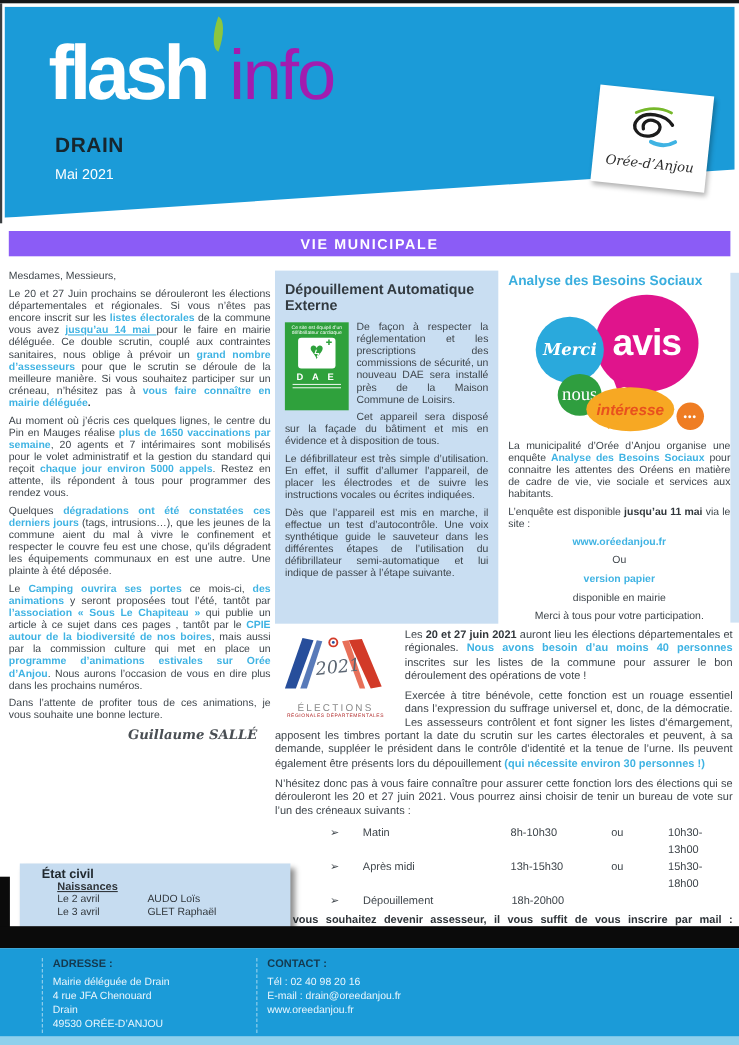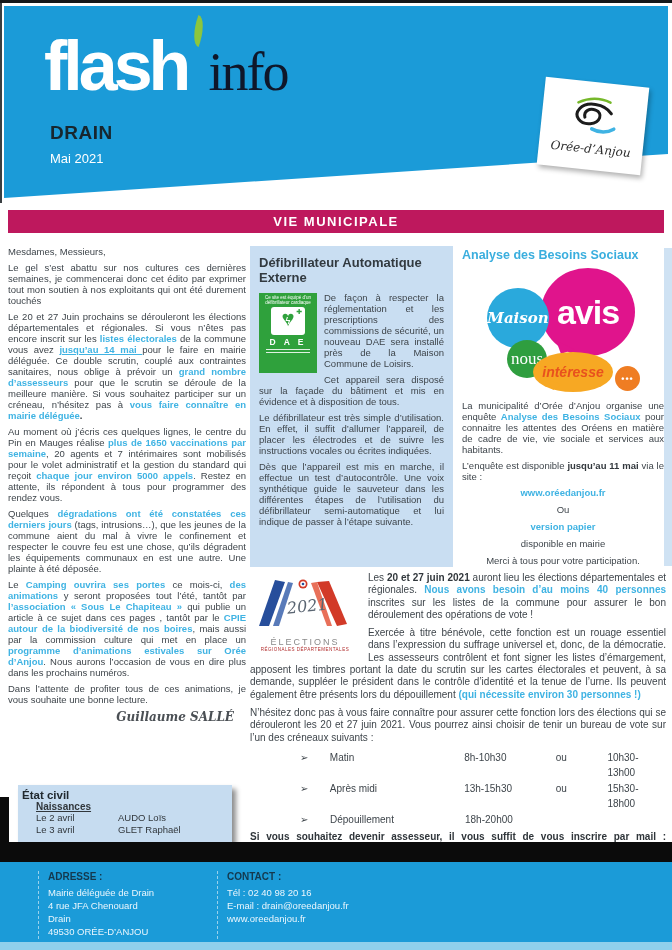--- a/index.html
+++ b/index.html
@@ -7,29 +7,29 @@
         font-family:"Liberation Sans",sans-serif;color:#3e454b;}
   
   .scan-top{position:absolute;left:0;top:0;width:672px;height:3px;background:#16181a;}
   .scan-left{position:absolute;left:0;top:3px;width:2px;height:200px;background:#3a3f42;}
   .header-blue{position:absolute;left:4px;top:6px;width:664px;height:200px;background:#1b9bd8;
                clip-path:polygon(0 0,100% 0,100% 74%,0 96%);}
   .logo{position:absolute;left:44px;top:16px;white-space:nowrap;}
   .logo .flash{font-size:70px;font-weight:700;color:#fff;letter-spacing:-4px;}
   .logo .leaf{display:inline-block;width:11px;height:30px;background:#8cc63e;
               border-radius:0 100% 0 100%;transform:rotate(20deg);margin:0 4px 0 6px;vertical-align:44px;}
-  .logo .info{font-size:54px;font-weight:400;color:#0f172a;letter-spacing:-2px;font-family:Liberation Serif, serif;}
+  .logo .info{font-size:64px;font-weight:400;color:#a21caf;letter-spacing:-2px;}
   .commune{position:absolute;left:50px;top:122px;font-size:19px;font-weight:800;color:#17262e;letter-spacing:.5px;}
   .issue-date{position:absolute;left:50px;top:151px;font-size:13px;color:#fff;}
   .brand-card{position:absolute;left:541px;top:82px;width:104px;height:88px;background:#fff;
               transform:rotate(6deg);box-shadow:2px 3px 5px rgba(0,0,0,.3);
               display:flex;flex-direction:column;align-items:center;justify-content:center;z-index:4;}
   .brand-name{font-family:"DejaVu Serif",serif;font-style:italic;font-size:12px;color:#2c2c2c;margin-top:2px;}
   
-  .banner{position:absolute;left:8px;top:210px;width:656px;height:23px;background:#be185d;
+  .banner{position:absolute;left:8px;top:210px;width:656px;height:23px;background:#8b5cf6;
           display:flex;align-items:center;justify-content:center;
           color:#fff;font-weight:700;font-size:13px;letter-spacing:1.5px;}
   .right-strip{position:absolute;left:664px;top:248px;width:8px;height:318px;background:#cfe2f3;}
   
   .jp{font-size:9.5px;line-height:11px;text-align:justify;margin:0 0 5px 0;color:#3e454b;}
   .hl{color:#3fb3e3;font-weight:600;}
   .hlb{color:#3fb3e3;font-weight:700;}
   .hlu{color:#3fb3e3;font-weight:700;text-decoration:underline;}
   .b{font-weight:700;color:#31373c;}
   
@@ -77,33 +77,33 @@
   .ap{font-size:10px;line-height:12.3px;text-align:justify;margin:0 0 6px 0;color:#3e454b;}
   .slot{display:flex;font-size:10px;line-height:15.5px;color:#3e454b;padding-left:50px;}
   .s-bullet{width:30px;color:#3e454b;}
   .s-label{width:112px;}
   .s-t1{width:92px;margin-left:23px;}
   .s-or{width:52px;}
   .ass-mail{font-weight:700;font-size:10px;line-height:13px;text-align:justify;color:#2f353a;margin-top:3px;}
   .mail-link{color:#3fb3e3;text-decoration:underline;}
   
   .etat-box{position:absolute;left:18px;top:785px;width:206px;height:50px;background:#c6dcf0;
-            box-shadow:4px 4px 5px rgba(0,0,0,.45);padding:4px 4px;z-index:2;}
+            box-shadow:4px 4px 5px rgba(0,0,0,.45);padding:4px 20px;z-index:2;}
   .ec-title{font-size:11.5px;font-weight:700;color:#20292f;}
   .ec-sub{font-size:10px;font-weight:700;text-decoration:underline;color:#31373c;margin-left:14px;}
   .ec-row{display:flex;font-size:9.5px;line-height:12px;color:#31373c;margin-left:14px;}
   .ec-date{width:82px;}
   
   .black-vbar{position:absolute;left:0;top:797px;width:9px;height:48px;background:#0b0b0b;z-index:6;}
   .black-hbar{position:absolute;left:0;top:842px;width:672px;height:20px;background:#0b0b0b;z-index:6;}
   
   .footer{position:absolute;left:0;top:862px;width:672px;height:88px;background:#1b9bd8;z-index:7;}
   .f-col{position:absolute;top:9px;border-left:1px dashed rgba(255,255,255,.55);padding-left:9px;min-height:68px;}
   .f-col1{left:38px;width:160px;}
-  .f-col2{left:217px;width:190px;}
+  .f-col2{left:233px;width:190px;}
   .f-col3{left:425px;width:235px;}
   .f-label{font-size:10px;font-weight:700;color:#14394e;margin-bottom:4px;}
   .f-line{font-size:9.5px;line-height:13px;color:#eaf6fd;}
   .footer-strip{position:absolute;left:0;top:942px;width:672px;height:8px;background:#8fd0ec;z-index:8;}
 </style>
 </head>
 <body>
 
 <div class="page">
 
@@ -124,31 +124,30 @@
     <div class="brand-name">Orée-d’Anjou</div>
   </div>
 
   <div class="banner">
     <span>VIE MUNICIPALE</span>
   </div>
   <div class="right-strip"></div>
 
   <div class="col-left">
     <p class="jp">Mesdames, Messieurs,</p>
-    <p class="jp">Le gel s’est abattu sur nos cultures ces dernières semaines, je commencerai donc cet édito par exprimer tout mon soutien à nos exploitants qui ont été durement touchés</p>
     <p class="jp"><span>Le 20 et 27 Juin prochains se dérouleront les élections départementales et régionales. Si vous n’êtes pas encore inscrit sur les </span><span class="hl">listes électorales</span><span> de la commune vous avez </span><span class="hlu">jusqu’au 14 mai </span><span>pour le faire en mairie déléguée. Ce double scrutin, couplé aux contraintes sanitaires, nous oblige à prévoir un </span><span class="hl">grand nombre d’assesseurs</span><span> pour que le scrutin se déroule de la meilleure manière. Si vous souhaitez participer sur un créneau, n’hésitez pas à </span><span class="hlb">vous faire connaître en mairie déléguée</span><span class="b">.</span></p>
     <p class="jp"><span>Au moment où j’écris ces quelques lignes, le centre du Pin en Mauges réalise </span><span class="hl">plus de 1650 vaccinations par semaine</span><span>, 20 agents et 7 intérimaires sont mobilisés pour le volet administratif et la gestion du standard qui reçoit </span><span class="hl">chaque jour environ 5000 appels</span><span>. Restez en attente, ils répondent à tous pour programmer des rendez vous.</span></p>
     <p class="jp"><span>Quelques </span><span class="hl">dégradations ont été constatées ces derniers jours</span><span> (tags, intrusions…), que les jeunes de la commune aient du mal à vivre le confinement et respecter le couvre feu est une chose, qu’ils dégradent les équipements communaux en est une autre. Une plainte à été déposée.</span></p>
     <p class="jp"><span>Le </span><span class="hl">Camping ouvrira ses portes</span><span> ce mois-ci, </span><span class="hl">des animations</span><span> y seront proposées tout l’été, tantôt par </span><span class="hl">l’association « Sous Le Chapiteau »</span><span> qui publie un article à ce sujet dans ces pages , tantôt par le </span><span class="hl">CPIE autour de la biodiversité de nos boires</span><span>, mais aussi par la commission culture qui met en place un </span><span class="hl">programme d’animations estivales sur Orée d’Anjou</span><span>. Nous aurons l’occasion de vous en dire plus dans les prochains numéros.</span></p>
     <p class="jp">Dans l’attente de profiter tous de ces animations, je vous souhaite une bonne lecture.</p>
     <div class="sig">Guillaume SALLÉ</div>
   </div>
 
   <div class="def-box">
-    <div class="def-title">Défibrillateur Automatique Externe</div>
+    <div class="def-title">Dépouillement Automatique Externe</div>
     <div class="dae">
       <div class="dae-top">Ce site est équipé d’un défibrillateur cardiaque</div>
       <div class="dae-box">
         <span class="dae-heart">♥</span>
         <span class="dae-bolt">ϟ</span>
         <span class="dae-cross">✚</span>
       </div>
       <div class="dae-label">D A E</div>
       <div class="dae-lines">
           <i></i>
@@ -158,21 +157,21 @@
     <p class="jp">De façon à respecter la réglementation et les prescriptions des commissions de sécurité, un nouveau DAE sera installé près de la Maison Commune de Loisirs.</p>
     <p class="jp">Cet appareil sera disposé sur la façade du bâtiment et mis en évidence et à disposition de tous.</p>
     <p class="jp">Le défibrillateur est très simple d’utilisation. En effet, il suffit d’allumer l’appareil, de placer les électrodes et de suivre les instructions vocales ou écrites indiquées.</p>
     <p class="jp">Dès que l’appareil est mis en marche, il effectue un test d’autocontrôle. Une voix synthétique guide le sauveteur dans les différentes étapes de l’utilisation du défibrillateur semi-automatique et lui indique de passer à l’étape suivante.</p>
   </div>
 
   <div class="abs-col">
     <div class="abs-title">Analyse des Besoins Sociaux</div>
     <div class="avis-logo">
       <div class="bub bub-votre">
-          <span>Maison</span>
+          <span>Merci</span>
         </div>
       <div class="bub bub-avis">
           <span>avis</span>
         </div>
       <div class="bub bub-nous">
           <span>nous</span>
         </div>
       <div class="bub bub-int">
           <span>intéresse</span>
         </div>

